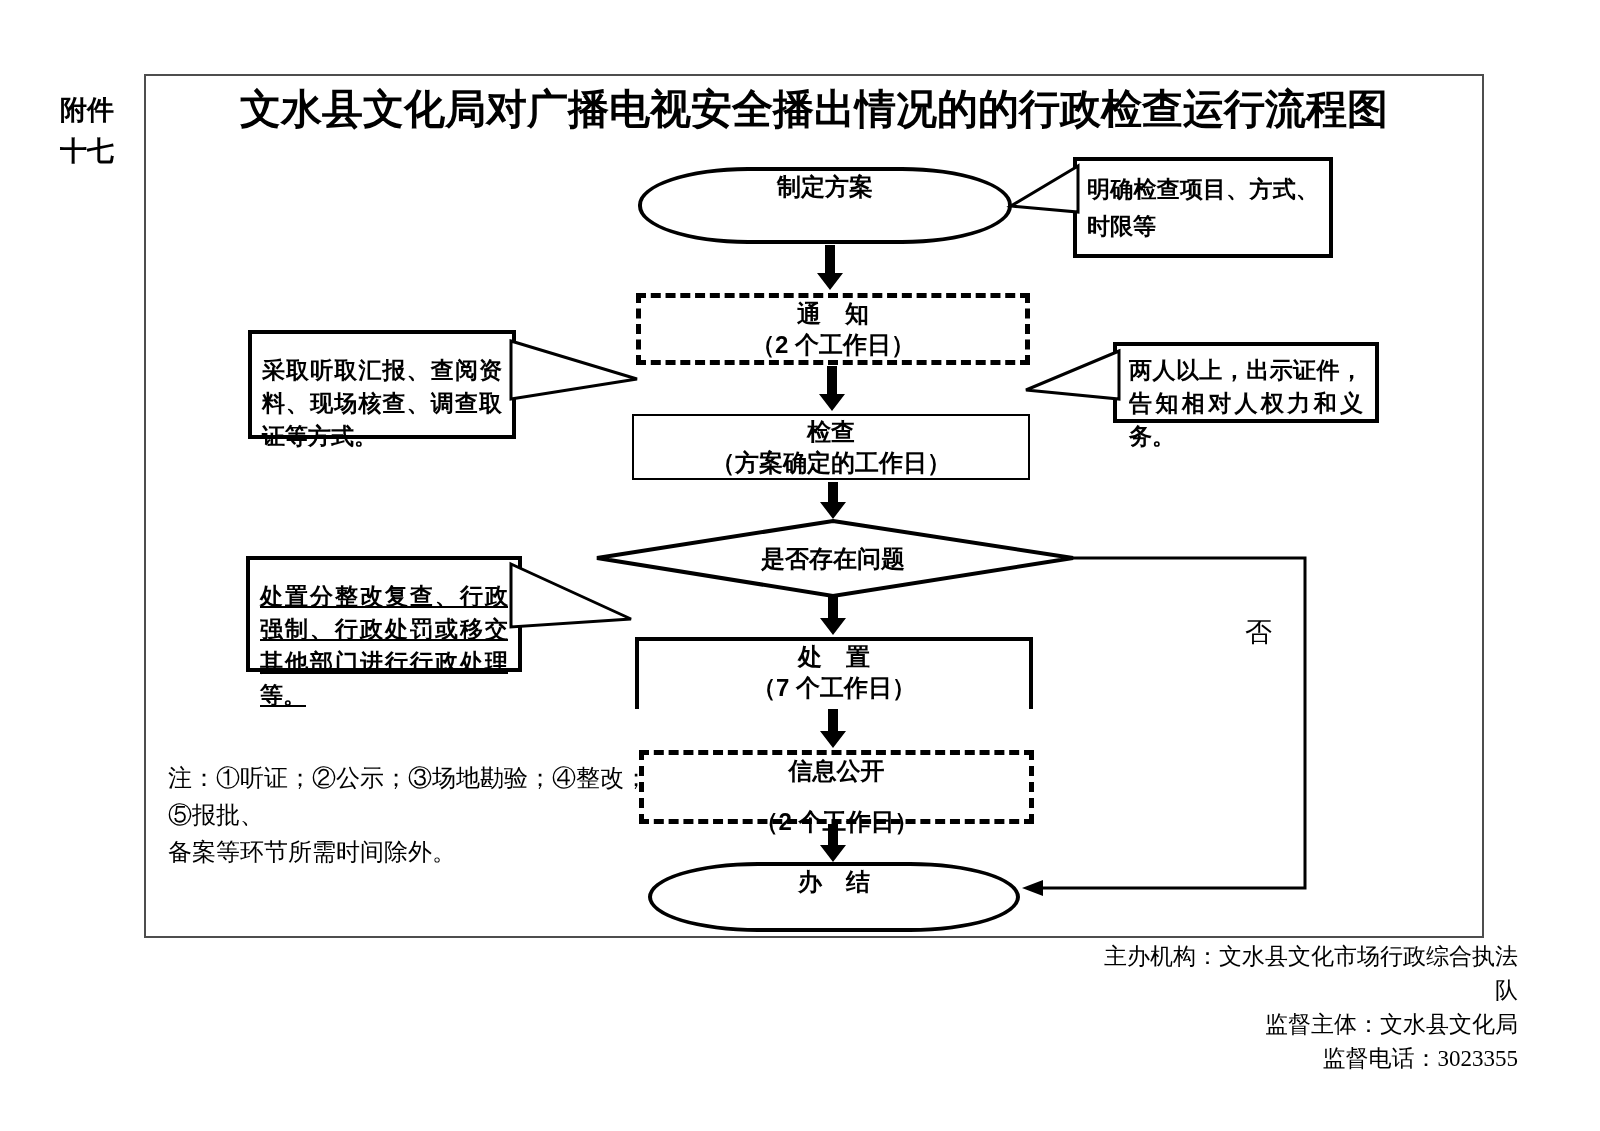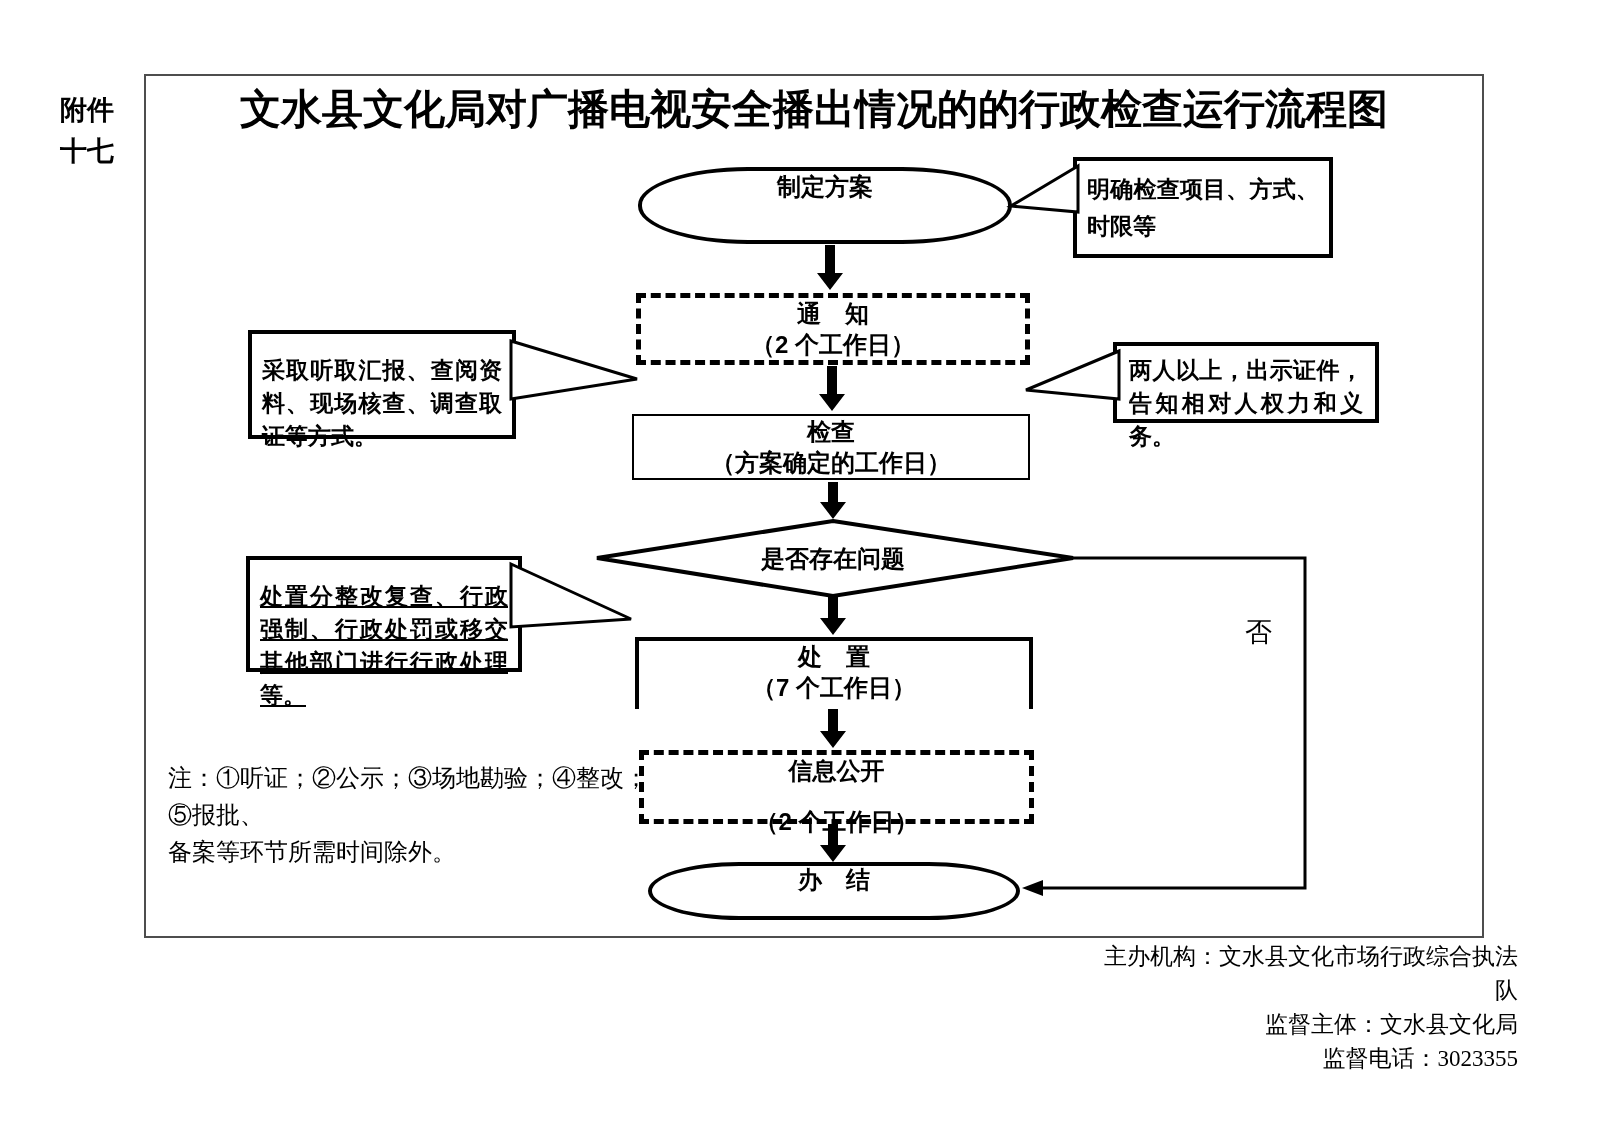--- a/index.html
+++ b/index.html
@@ -17,21 +17,21 @@
   #title{left:164px;top:82px;width:1300px;text-align:center;
     font-family:"Liberation Serif",serif;font-weight:bold;font-size:41px;z-index:5;}
   
   .node{display:flex;flex-direction:column;align-items:center;justify-content:flex-start;
     text-align:center;font-size:24px;font-weight:bold;background:#fff;z-index:10;line-height:31px;}
   #node-start{left:638px;top:167px;width:374px;height:77px;border:4px solid #000;border-radius:110px/38px;}
   #node-notify{left:636px;top:293px;width:394px;height:72px;border:5px dashed #000;}
   #node-inspect{left:632px;top:414px;width:398px;height:66px;border:2px solid #000;}
   #node-dispose{left:635px;top:637px;width:398px;height:72px;border:4px solid #000;border-bottom:none;}
   #node-publicity{left:639px;top:750px;width:395px;height:74px;border:5px dashed #000;gap:20px;}
-  #node-end{left:648px;top:862px;width:372px;height:58px;border:4px solid #000;border-radius:110px/35px;font-family:Liberation Mono, monospace;}
+  #node-end{left:648px;top:862px;width:372px;height:70px;border:4px solid #000;border-radius:110px/35px;}
   #diamond-label{left:633px;top:543px;width:400px;text-align:center;font-size:24px;font-weight:bold;z-index:30;}
   
   .callout{border:4px solid #000;background:#fff;font-size:23px;font-weight:bold;
     padding:20px 10px;z-index:10;line-height:33px;text-align:justify;}
   #callout-plan{left:1073px;top:157px;width:260px;height:101px;line-height:37px;padding-top:10px;}
   #callout-method{left:248px;top:330px;width:268px;height:109px;}
   #callout-credential{left:1113px;top:342px;width:266px;height:81px;padding:8px 12px;}
   #callout-disposal{left:246px;top:556px;width:276px;height:116px;text-decoration:underline;}
   
   #no-label{left:1245px;top:614px;font-family:"Liberation Serif",serif;font-size:27px;z-index:15;}

